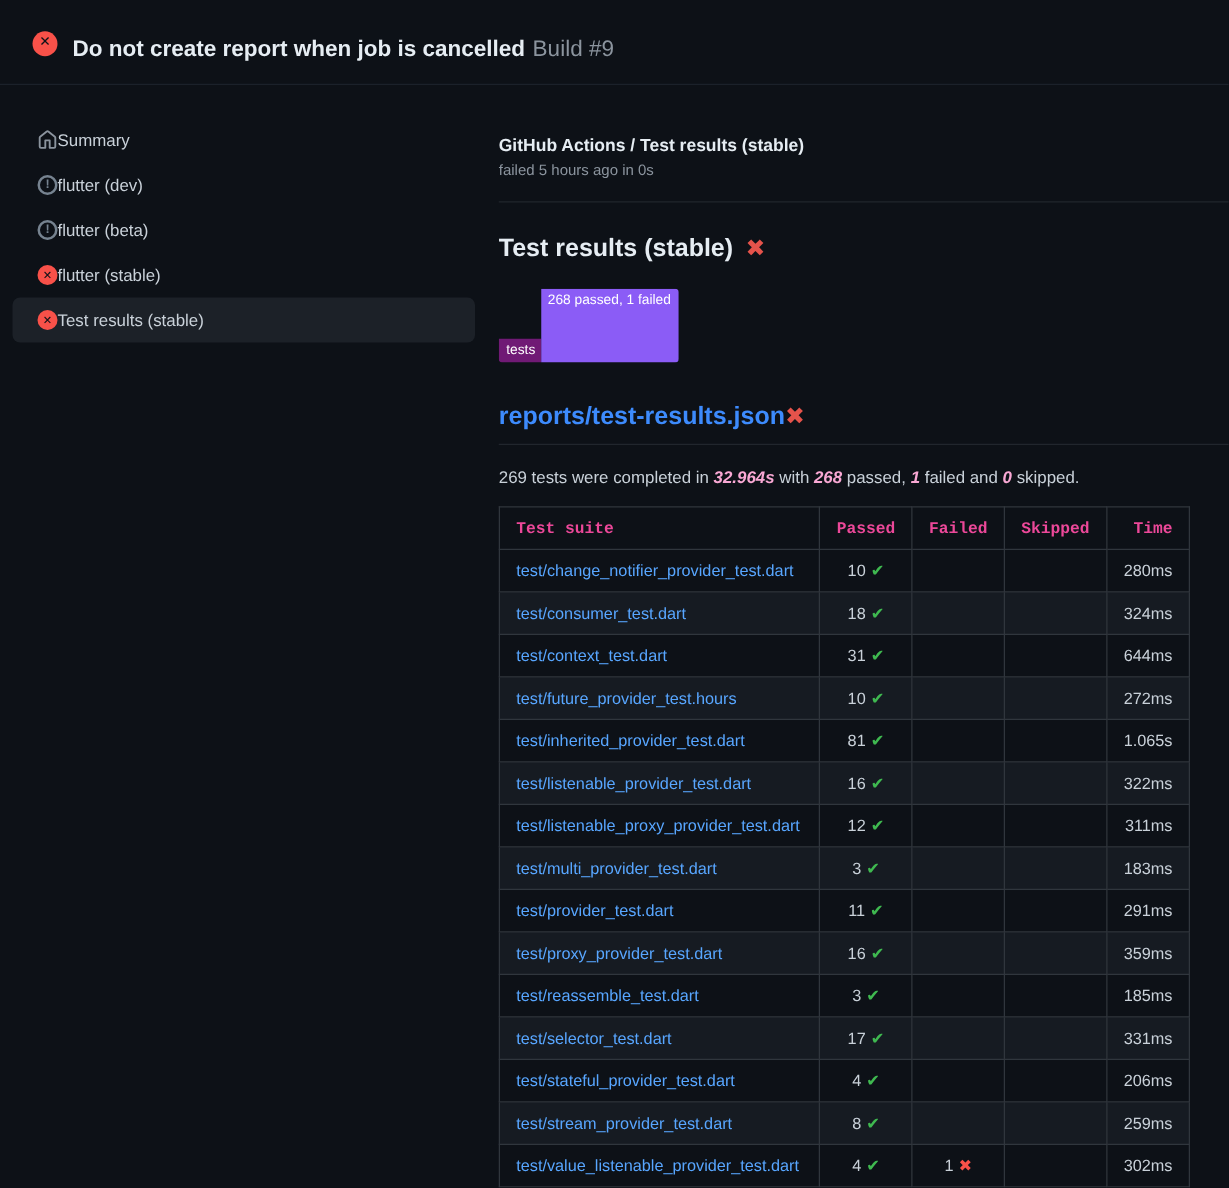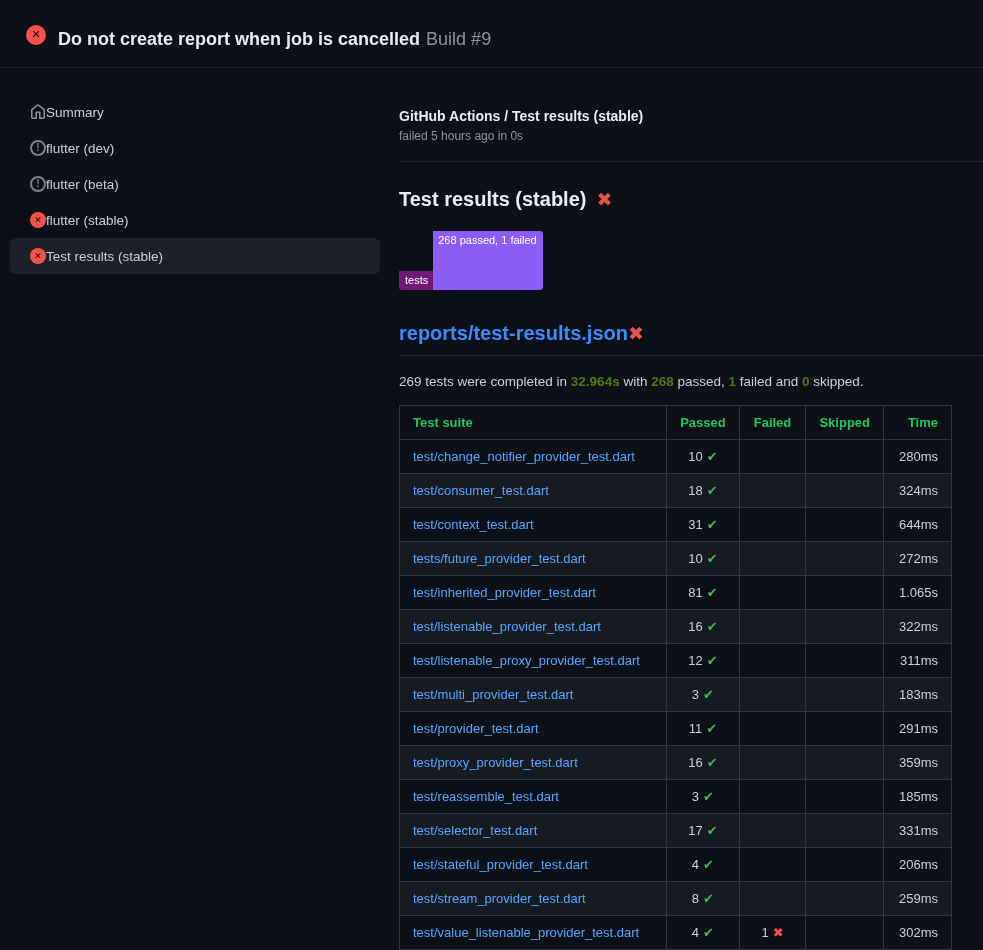--- a/index.html
+++ b/index.html
@@ -72,32 +72,32 @@
 
   .report-title {
     margin-top:32px; padding-bottom:10px;
     border-bottom:1px solid #21262d;
     font-size:20px; font-weight:700;
     display:flex; align-items:center; 
   }
   .report-link { color:#3d8bfd; text-decoration:none; cursor:pointer; }
 
   .summary-line { margin:18px 0 16px 0; font-size:13.5px; color:#c9d1d9; }
-  .summary-line strong { color:#4d7c0f; font-weight:700; }
+  .summary-line strong { color:#f9a8d4; font-weight:700;font-style:italic; }
 
   
   table.results {
     border-collapse:collapse; width:553px; font-size:13px;
   }
   .results th, .results td {
     border:1px solid #30363d;
     padding:8px 13px;
     height:34px;
   }
-  .results th { font-weight:700; color:#22c55e; text-align:left; }
+  .results th { font-weight:700; color:#ec4899; text-align:left;font-family:Liberation Mono, monospace; }
   .results th.c, .results td.num-cell { text-align:center; }
   .results th.r, .results td.time-cell { text-align:right; }
   .results tbody tr:nth-child(even) { background:#161b22; }
   .results col.suite { width:276px; }
   .results col.passed { width:62px; }
   .results col.failed { width:68px; }
   .results col.skipped { width:78px; }
   .results col.time { width:69px; }
   .suite-link { color:#58a6ff; text-decoration:none; cursor:pointer; }
   .mark { margin-left:4px; font-size:13px; }
@@ -204,21 +204,21 @@
     <td class="time-cell">324ms</td>
   </tr>
           <tr>
     <td><a class="suite-link">test/context_test.dart</a></td>
     <td class="num-cell"><span class="num">31</span><span class="mark pass">✔</span></td>
     <td class="num-cell"><span class="num"></span></td>
     <td class="num-cell"></td>
     <td class="time-cell">644ms</td>
   </tr>
           <tr>
-    <td><a class="suite-link">tests/future_provider_test.dart</a></td>
+    <td><a class="suite-link">test/future_provider_test.hours</a></td>
     <td class="num-cell"><span class="num">10</span><span class="mark pass">✔</span></td>
     <td class="num-cell"><span class="num"></span></td>
     <td class="num-cell"></td>
     <td class="time-cell">272ms</td>
   </tr>
           <tr>
     <td><a class="suite-link">test/inherited_provider_test.dart</a></td>
     <td class="num-cell"><span class="num">81</span><span class="mark pass">✔</span></td>
     <td class="num-cell"><span class="num"></span></td>
     <td class="num-cell"></td>

